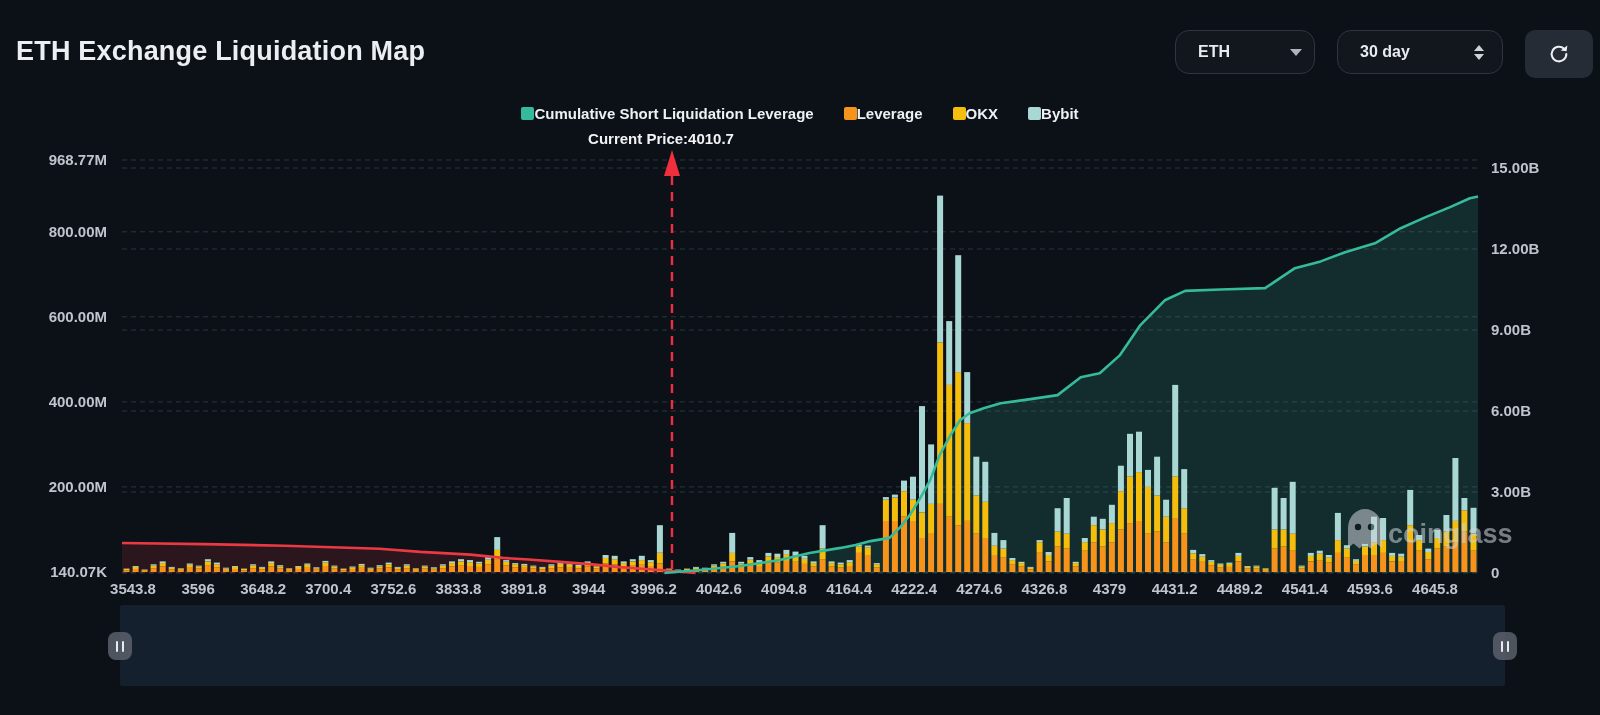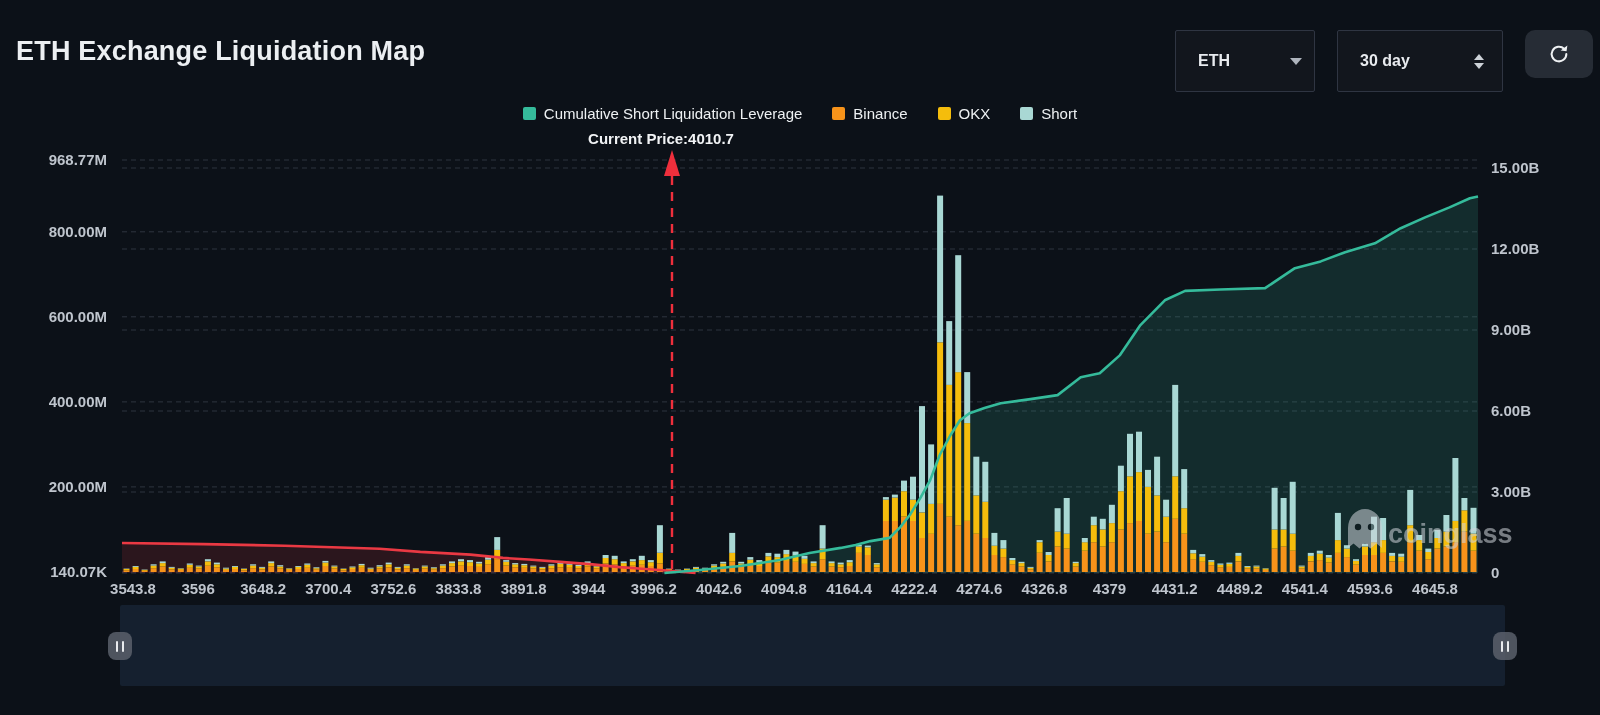--- a/index.html
+++ b/index.html
@@ -5,36 +5,36 @@
   * { margin:0; padding:0; box-sizing:border-box; }
   html,body { width:1600px; height:715px; background:#0c1118; overflow:hidden;
               font-family:"Liberation Sans", sans-serif; }
   .app { position:relative; width:1600px; height:715px; background:#0c1118; }
 
   .page-title { position:absolute; left:16px; top:36px; font-size:27px; font-weight:800;
                 color:#eceff2; letter-spacing:.2px;text-align:center; }
 
   .controls { position:absolute; top:30px; left:1175px; height:48px; display:flex; gap:22px; }
   .select { display:flex; align-items:center; justify-content:space-between;
-            border:1px solid #2f3542; border-radius:2px; background:#12161d;
-            color:#e8ebef; font-size:16px; font-weight:700; padding:0 18px 0 22px; height:62px; cursor:pointer;gap:48px; }
+            border:1px solid #2f3542; border-radius:14px; background:#12161d;
+            color:#e8ebef; font-size:16px; font-weight:700; padding:0 18px 0 22px; height:44px; cursor:pointer;gap:48px; }
   .select.sym { width:140px; }
   .select.rng { width:166px; }
   .caret { width:0; height:0; border-left:6px solid transparent; border-right:6px solid transparent;
            border-top:7px solid #aeb4bd; margin-left:12px; }
   .spinner { display:flex; flex-direction:column; gap:3px; margin-left:12px; }
   .spinner i { width:0; height:0; border-left:5px solid transparent; border-right:5px solid transparent; }
   .spinner .up { border-bottom:6px solid #cdd2d8; }
   .spinner .dn { border-top:6px solid #cdd2d8; }
   .refresh { width:68px; height:48px; border:none; border-radius:10px; background:#262c35;
              display:flex; align-items:center; justify-content:center; cursor:pointer; }
 
   .legend { position:absolute; top:105px; left:120px; width:1360px; display:flex;
             justify-content:center; gap:30px; }
-  .legend-item { display:flex; align-items:center; gap:8px; font-size:15px; font-weight:400;
+  .legend-item { display:flex; align-items:center; font-size:15px; font-weight:700;
                  color:#eef1f3; cursor:pointer; white-space:nowrap; }
   .legend-item .sw { width:13px; height:13px; border-radius:2px; display:inline-block; }
 
   .current-price { position:absolute; top:130px; left:661px; transform:translateX(-50%);
                    font-size:15px; font-weight:600; color:#f1f3f5;text-align:center; }
 
   svg#chart { position:absolute; left:0; top:0; }
   .grid { stroke:#39404c; stroke-width:1; stroke-dasharray:5 4; opacity:.75; }
   .axis-text { font-size:15px; font-weight:600; fill:#bfc5cd; }
 
@@ -74,29 +74,29 @@
     </button>
   </div>
 
   <div class="legend" id="legend">
       <span class="legend-item">
         <i class="sw" style="background: rgb(53, 187, 155);"></i>
         <span>Cumulative Short Liquidation Leverage</span>
       </span>
       <span class="legend-item">
         <i class="sw" style="background: rgb(247, 147, 26);"></i>
-        <span>Binance</span>
+        <span>Leverage</span>
       </span>
       <span class="legend-item">
         <i class="sw" style="background: rgb(245, 189, 12);"></i>
         <span>OKX</span>
       </span>
       <span class="legend-item">
         <i class="sw" style="background: rgb(169, 216, 212);"></i>
-        <span>Short</span>
+        <span>Bybit</span>
       </span>
     </div>
 
   <div class="current-price">Current Price:4010.7</div>
 
   <svg id="chart" width="1600" height="715" viewBox="0 0 1600 715">
       <line class="grid" x1="122" x2="1478" y1="160.0" y2="160.0"></line>
       <line class="grid" x1="122" x2="1478" y1="231.8" y2="231.8"></line>
       <line class="grid" x1="122" x2="1478" y1="316.8" y2="316.8"></line>
       <line class="grid" x1="122" x2="1478" y1="401.9" y2="401.9"></line>

